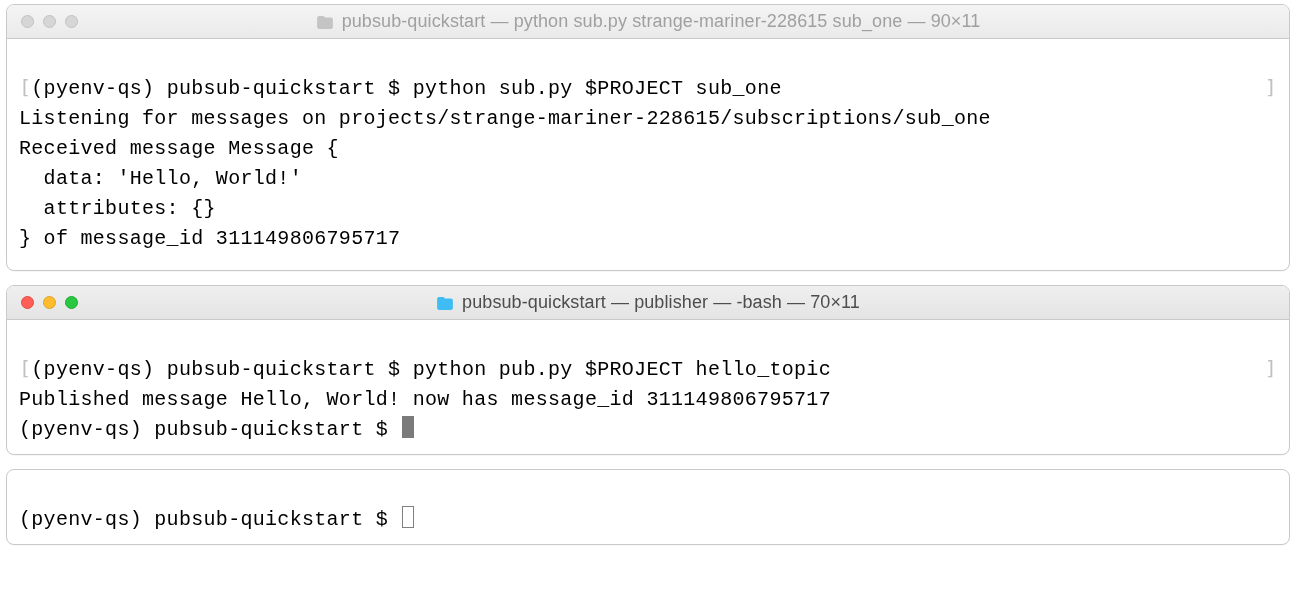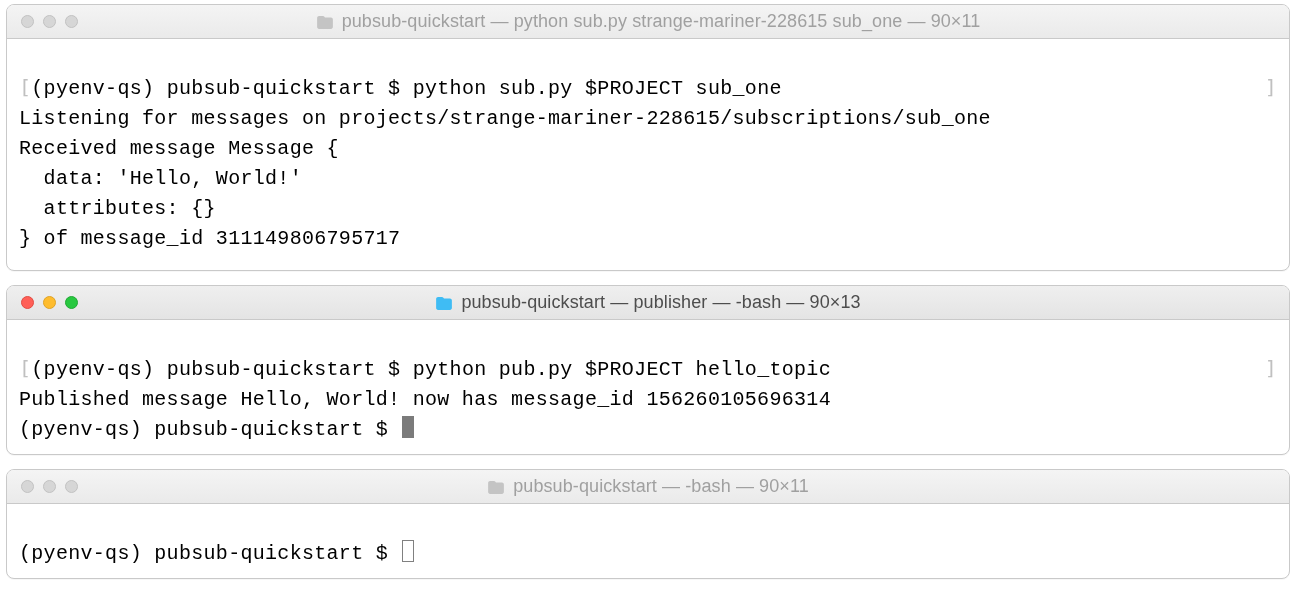--- a/index.html
+++ b/index.html
@@ -171,44 +171,29 @@
         <span class="dot yellow"></span>
         <span class="dot green"></span>
       </div>
       <div class="title-center">
         <span class="folder-icon">
           <svg viewBox="0 0 20 16" width="18" height="14">
               <path fill="#3fbcf4" d="M1 3.2C1 2 2 1 3.2 1h4.4c.7 0 1.3.3 1.7.9l.7.9h6.8C18 2.8 19 3.8 19 5v8.8C19 15 18 16 16.8 16H3.2C2 16 1 15 1 13.8V3.2z"></path>
               <path fill="#78d2fb" d="M1 5h18v.6H1z" opacity="0"></path>
             </svg>
         </span>
-        <span class="title-text">pubsub-quickstart — publisher — -bash — 90×13</span>
+        <span class="title-text">pubsub-quickstart — publisher — -bash — 70×11</span>
       </div>
     </div>
     <div class="term-body">
 <span class="bracket-l">[</span><span class="bracket-r">]</span><span class="term-line"> <span>(pyenv-qs) pubsub-quickstart $ python pub.py $PROJECT hello_topic</span></span>
-<span class="term-line">Published message Hello, World! now has message_id 156260105696314</span>
+<span class="term-line">Published message Hello, World! now has message_id 311149806795717</span>
 <span class="term-line"><span>(pyenv-qs) pubsub-quickstart $ </span><span class="cursor-block"></span></span>
 </div>
   </div>
 
   <div class="window" id="win3">
-    <div class="titlebar inactive">
-      <div class="traffic">
-        <span class="dot"></span>
-        <span class="dot"></span>
-        <span class="dot"></span>
-      </div>
-      <div class="title-center">
-        <span class="folder-icon">
-          <svg viewBox="0 0 20 16" width="18" height="14">
-              <path fill="#c4c4c4" d="M1 3.2C1 2 2 1 3.2 1h4.4c.7 0 1.3.3 1.7.9l.7.9h6.8C18 2.8 19 3.8 19 5v8.8C19 15 18 16 16.8 16H3.2C2 16 1 15 1 13.8V3.2z"></path>
-            </svg>
-        </span>
-        <span class="title-text">pubsub-quickstart — -bash — 90×11</span>
-      </div>
-    </div>
     <div class="term-body">
 <span class="term-line"><span>(pyenv-qs) pubsub-quickstart $ </span><span class="cursor-outline"></span></span>
 </div>
   </div>
 
 </div>
 
 </body></html>

